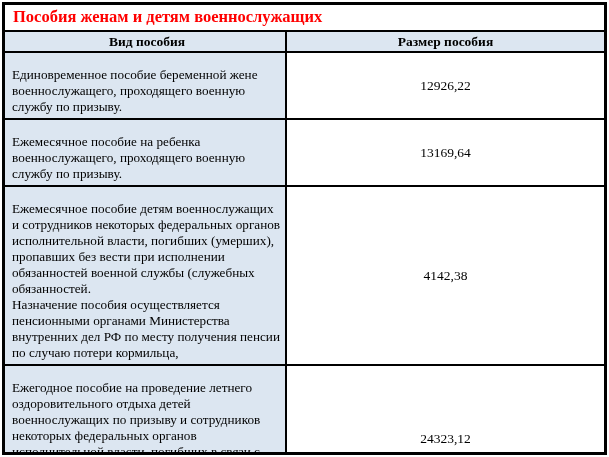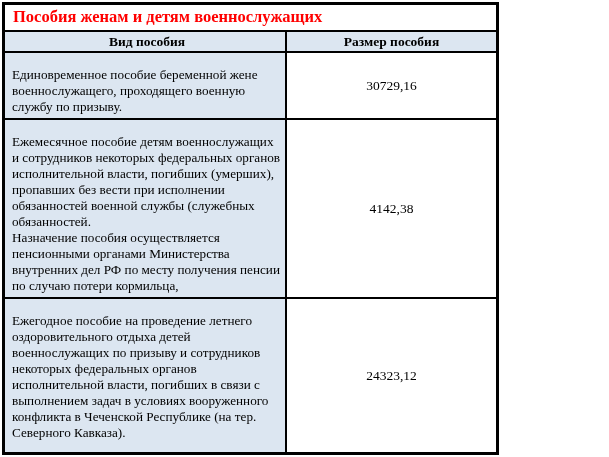--- a/index.html
+++ b/index.html
@@ -6,21 +6,21 @@
   body {
     width: 609px; height: 457px;
     background: #ffffff;
     font-family: "Liberation Serif", serif;
     color: #000000;
     overflow: hidden;
   }
   .page { padding: 2px; }
   .benefits-table {
     box-sizing: border-box;
-    width: 497px; height: 453px;
+    width: 605px; height: 453px;
     border: 3px solid #000000;
     display: flex;
     flex-direction: column;
     background: #d946ef;
     overflow: hidden;
   }
   .title-row {
     background: #ffffff;
     border-bottom: 2px solid #000000;
     padding: 2px 8px 3px 8px;
@@ -78,23 +78,27 @@
       <span>Пособия женам и детям военнослужащих</span>
     </div>
 
     <div class="row header-row">
       <div class="cell left">Вид пособия</div>
       <div class="cell right">Размер пособия</div>
     </div>
 
     <div class="row">
       <div class="cell left">Единовременное пособие беременной жене военнослужащего, проходящего военную службу по призыву.</div>
-      <div class="cell right">30729,16</div>
+      <div class="cell right">12926,22</div>
     </div>
 
+    <div class="row">
+      <div class="cell left">Ежемесячное пособие на ребенка военнослужащего, проходящего военную службу по призыву.</div>
+      <div class="cell right">13169,64</div>
+    </div>
 
     <div class="row">
       <div class="cell left">Ежемесячное пособие детям военнослужащих и сотрудников некоторых федеральных органов исполнительной власти, погибших (умерших), пропавших без вести при исполнении обязанностей военной службы (служебных обязанностей.
 Назначение пособия осуществляется пенсионными органами Министерства внутренних дел РФ по месту получения пенсии по случаю потери кормильца,</div>
       <div class="cell right">4142,38</div>
     </div>
 
     <div class="row last">
       <div class="cell left">Ежегодное пособие на проведение летнего оздоровительного отдыха детей военнослужащих по призыву и сотрудников некоторых федеральных органов исполнительной власти, погибших в связи с выполнением задач в условиях вооруженного конфликта в Чеченской Республике (на тер. Северного Кавказа).</div>
       <div class="cell right">24323,12</div>

